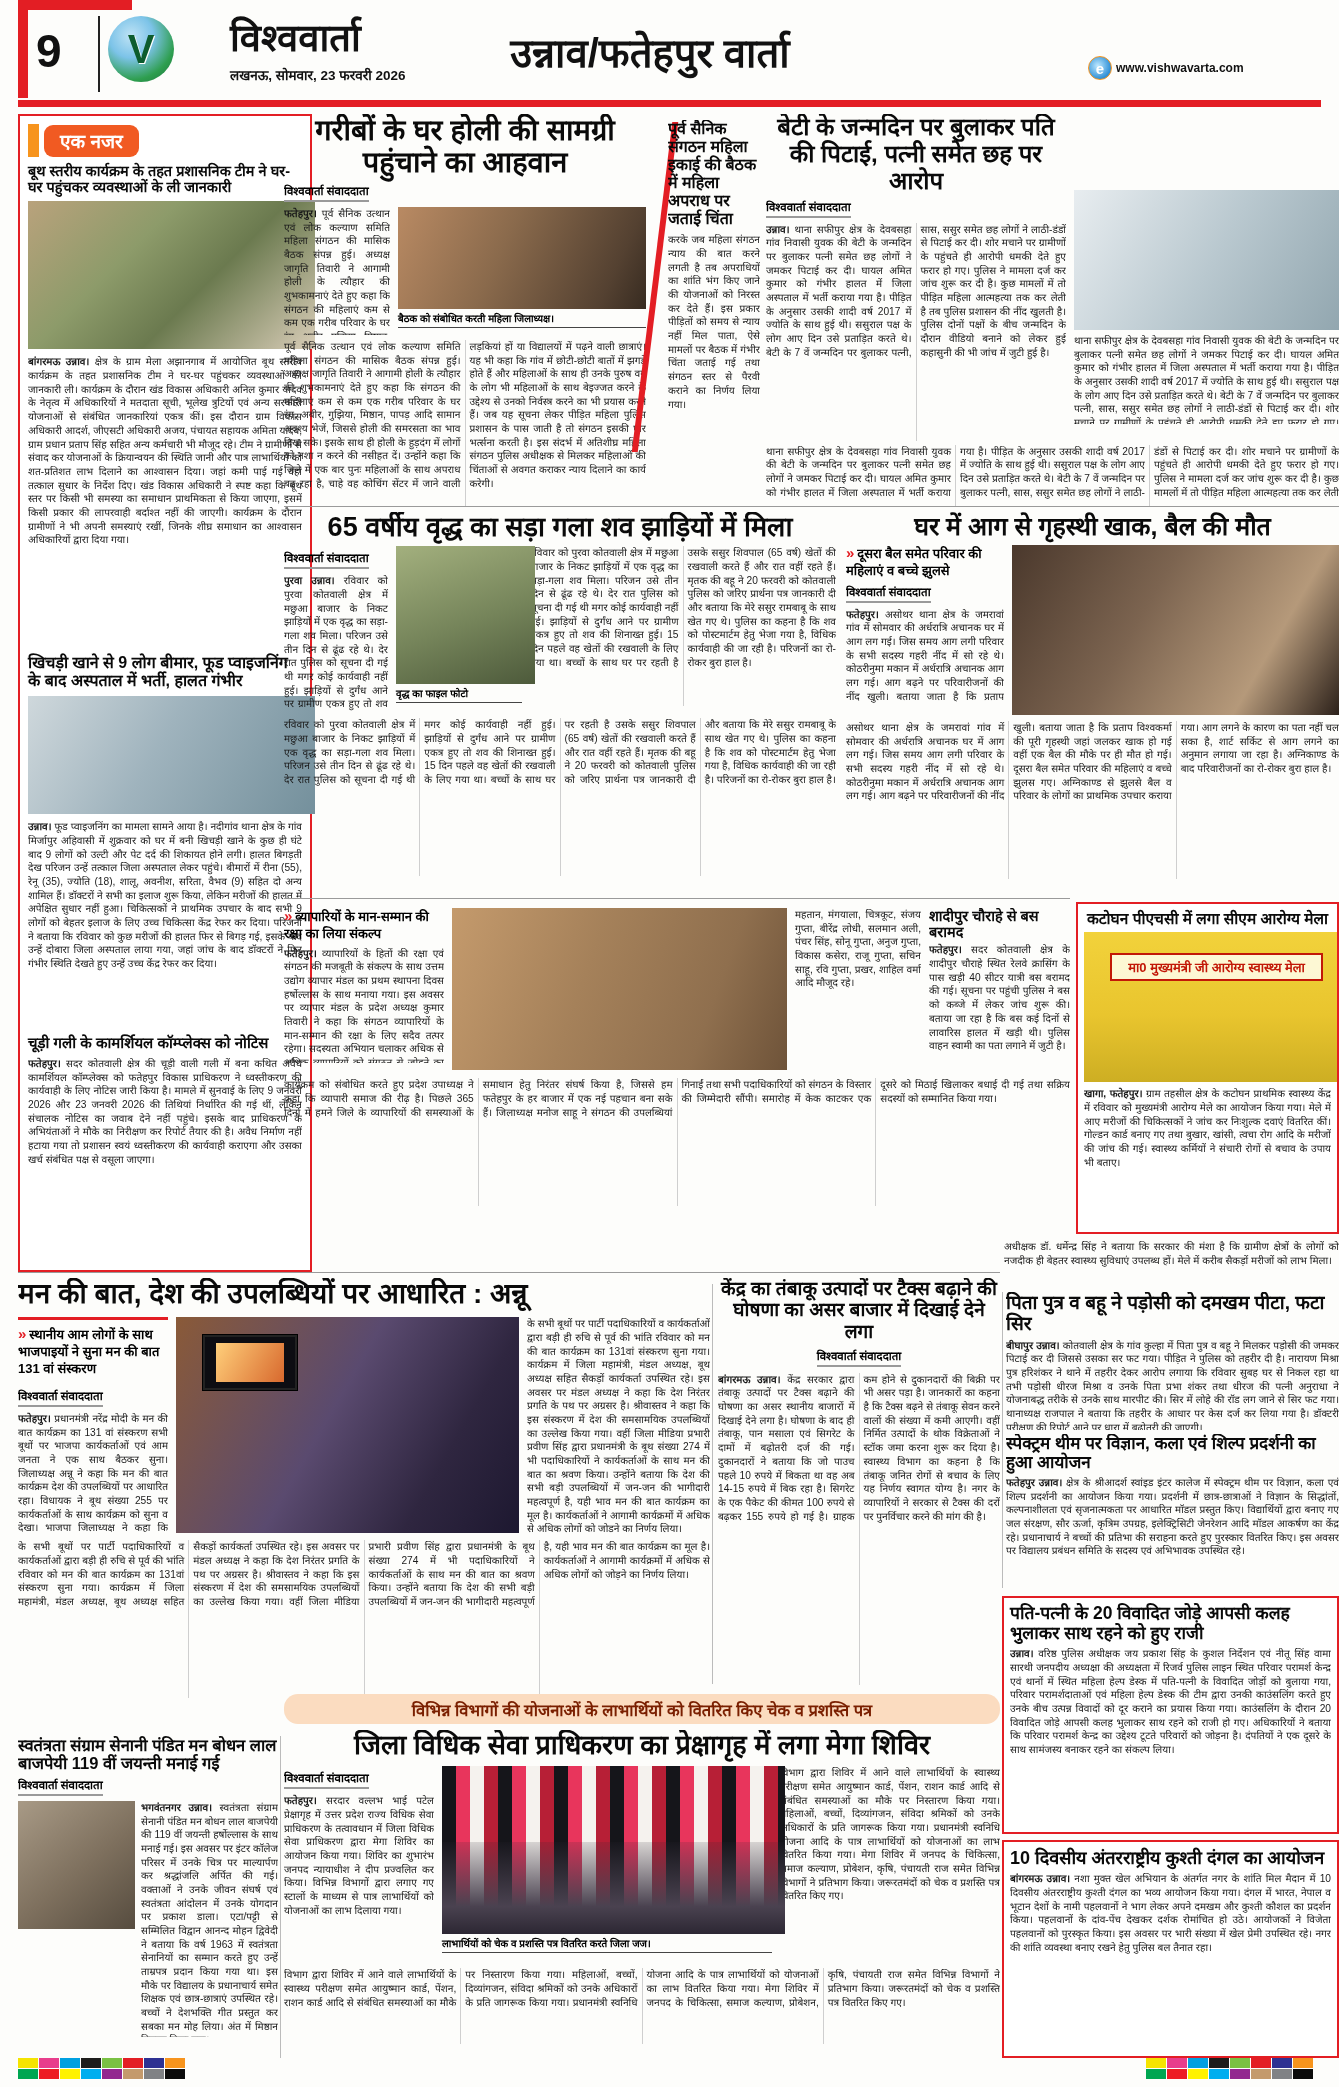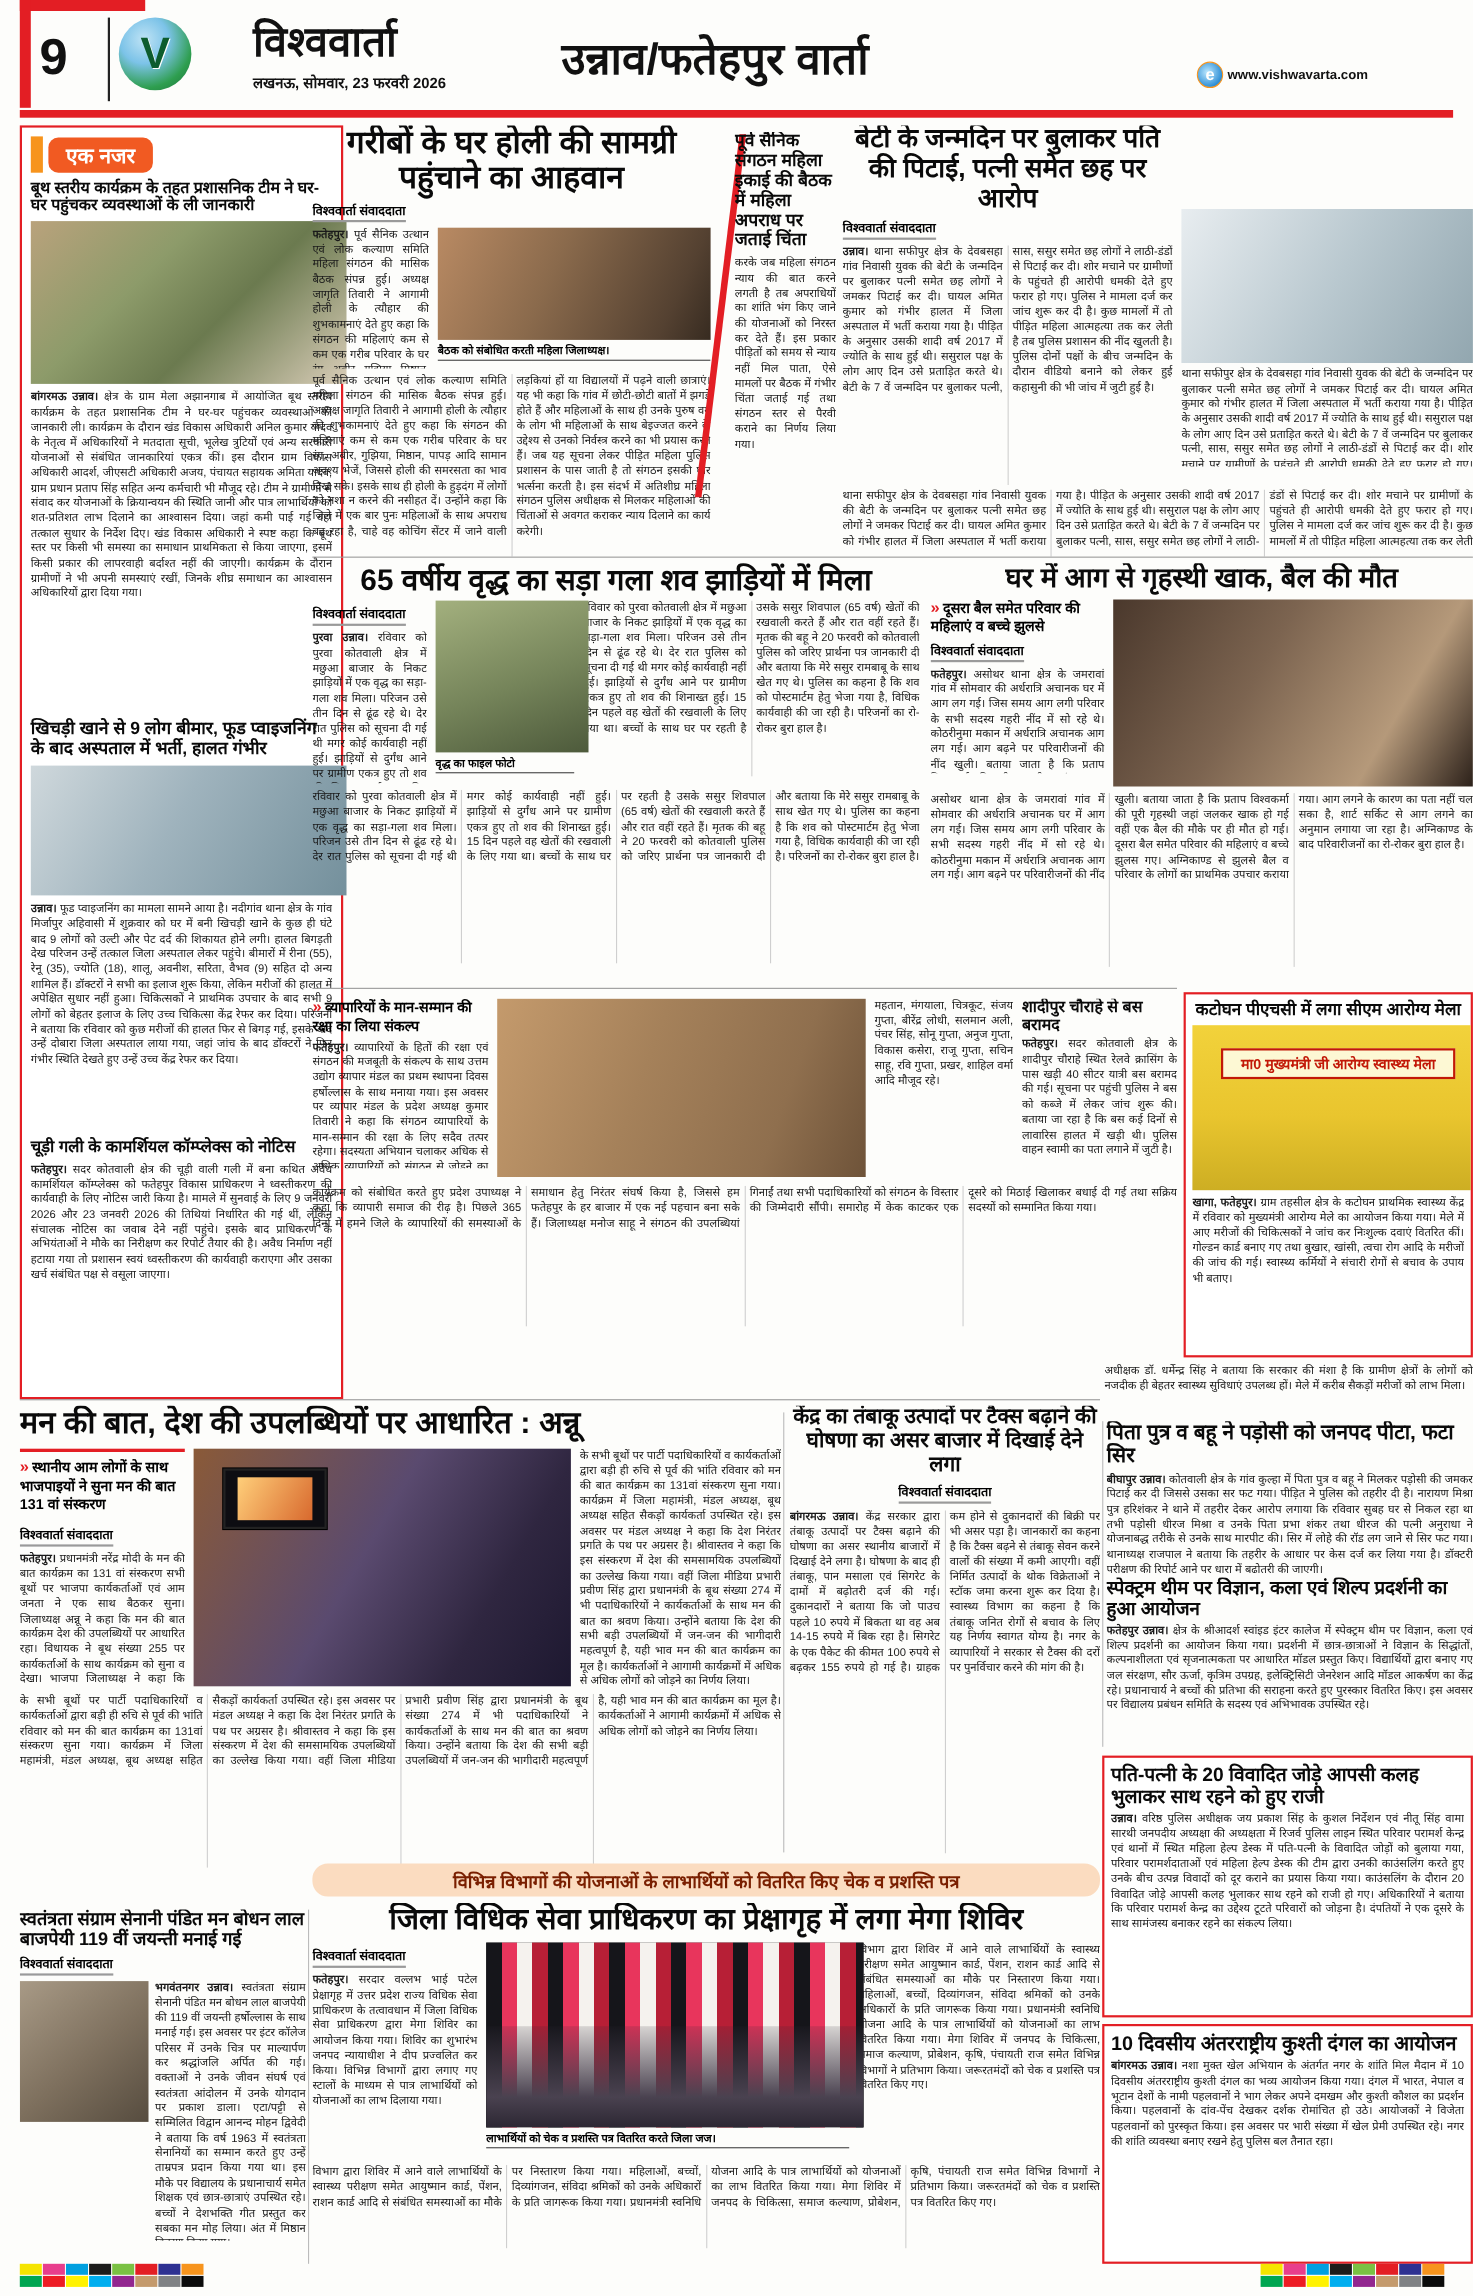--- a/index.html
+++ b/index.html
@@ -243,21 +243,21 @@
   <div class="hl ctr" style="font-size:19px;">केंद्र का तंबाकू उत्पादों पर टैक्स बढ़ाने की घोषणा का असर बाजार में दिखाई देने लगा</div>
   <div class="byline" style="margin:6px auto;">विश्ववार्ता संवाददाता</div>
   <div class="bt cols2" style="height:312px;">
     <span class="dl">बांगरमऊ उन्नाव।</span> <span>केंद्र सरकार द्वारा तंबाकू उत्पादों पर टैक्स बढ़ाने की घोषणा का असर स्थानीय बाजारों में दिखाई देने लगा है। घोषणा के बाद ही तंबाकू, पान मसाला एवं सिगरेट के दामों में बढ़ोतरी दर्ज की गई। दुकानदारों ने बताया कि जो पाउच पहले 10 रुपये में बिकता था वह अब 14-15 रुपये में बिक रहा है। सिगरेट के एक पैकेट की कीमत 100 रुपये से बढ़कर 155 रुपये हो गई है। ग्राहक कम होने से दुकानदारों की बिक्री पर भी असर पड़ा है। जानकारों का कहना है कि टैक्स बढ़ने से तंबाकू सेवन करने वालों की संख्या में कमी आएगी। वहीं निर्मित उत्पादों के थोक विक्रेताओं ने स्टॉक जमा करना शुरू कर दिया है। स्वास्थ्य विभाग का कहना है कि तंबाकू जनित रोगों से बचाव के लिए यह निर्णय स्वागत योग्य है। नगर के व्यापारियों ने सरकार से टैक्स की दरों पर पुनर्विचार करने की मांग की है।</span>
   </div>
 </div>
 
 <div class="abs vrule" style="left:1002px;top:1292px;height:296px;"></div>
 
 <div class="abs" style="left:1006px;top:1292px;width:333px;height:138px;overflow:hidden;">
-  <div class="hl" style="font-size:19px;">पिता पुत्र व बहू ने पड़ोसी को जनपद पीटा, फटा सिर</div>
+  <div class="hl" style="font-size:19px;">पिता पुत्र व बहू ने पड़ोसी को दमखम पीटा, फटा सिर</div>
   <div class="bt" style="height:106px;margin-top:4px;">
     <span class="dl">बीघापुर उन्नाव।</span> <span>कोतवाली क्षेत्र के गांव कुल्हा में पिता पुत्र व बहू ने मिलकर पड़ोसी की जमकर पिटाई कर दी जिससे उसका सर फट गया। पीड़ित ने पुलिस को तहरीर दी है। नारायण मिश्रा पुत्र हरिशंकर ने थाने में तहरीर देकर आरोप लगाया कि रविवार सुबह घर से निकल रहा था तभी पड़ोसी धीरज मिश्रा व उनके पिता प्रभा शंकर तथा धीरज की पत्नी अनुराधा ने योजनाबद्ध तरीके से उनके साथ मारपीट की। सिर में लोहे की रॉड लग जाने से सिर फट गया। थानाध्यक्ष राजपाल ने बताया कि तहरीर के आधार पर केस दर्ज कर लिया गया है। डॉक्टरी परीक्षण की रिपोर्ट आने पर धारा में बढ़ोतरी की जाएगी।</span>
   </div>
 </div>
 
 <div class="abs" style="left:1006px;top:1434px;width:333px;height:158px;overflow:hidden;">
   <div class="hl" style="font-size:17px;">स्पेक्ट्रम थीम पर विज्ञान, कला एवं शिल्प प्रदर्शनी का हुआ आयोजन</div>
   <div class="bt" style="height:112px;margin-top:4px;">
     <span class="dl">फतेहपुर उन्नाव।</span> <span>क्षेत्र के श्रीआदर्श स्वांइड इंटर कालेज में स्पेक्ट्रम थीम पर विज्ञान, कला एवं शिल्प प्रदर्शनी का आयोजन किया गया। प्रदर्शनी में छात्र-छात्राओं ने विज्ञान के सिद्धांतों, कल्पनाशीलता एवं सृजनात्मकता पर आधारित मॉडल प्रस्तुत किए। विद्यार्थियों द्वारा बनाए गए जल संरक्षण, सौर ऊर्जा, कृत्रिम उपग्रह, इलेक्ट्रिसिटी जेनरेशन आदि मॉडल आकर्षण का केंद्र रहे। प्रधानाचार्य ने बच्चों की प्रतिभा की सराहना करते हुए पुरस्कार वितरित किए। इस अवसर पर विद्यालय प्रबंधन समिति के सदस्य एवं अभिभावक उपस्थित रहे।</span>
   </div>

